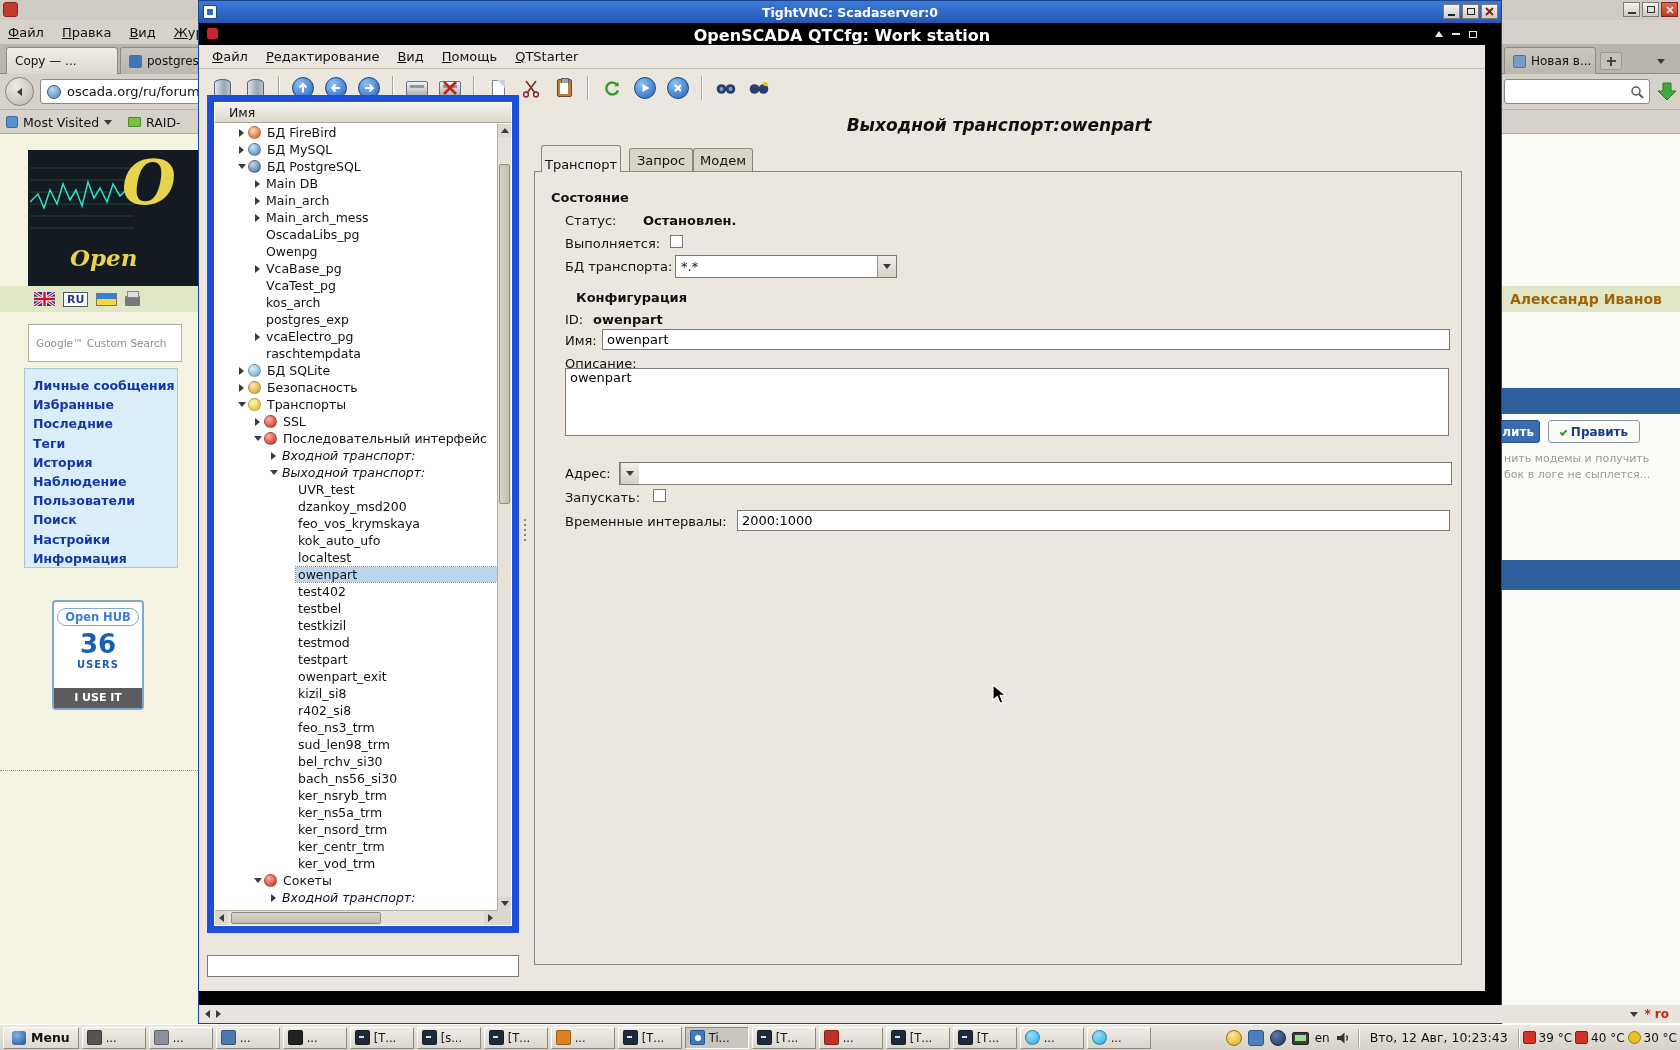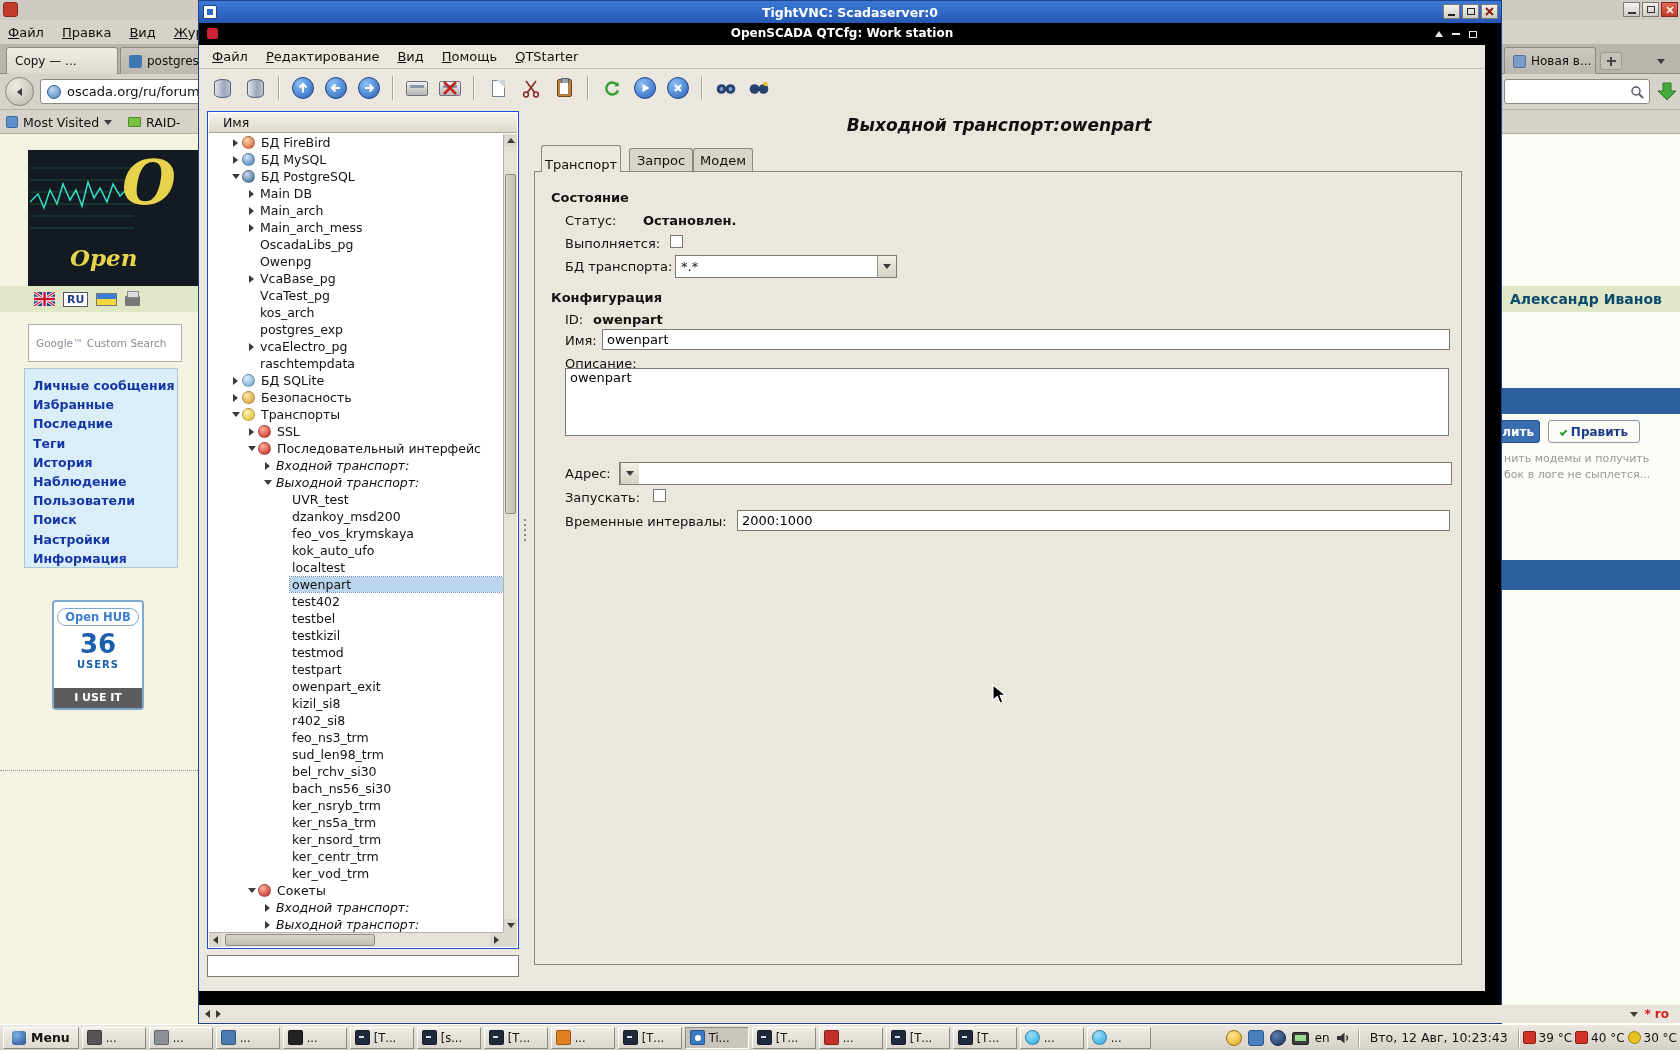--- a/index.html
+++ b/index.html
@@ -56,40 +56,40 @@
   .googlebox{position:absolute;left:28px;top:190px;width:154px;height:38px;background:#fff;border:1px solid #b0b0a0;display:flex;align-items:center;padding-left:7px;font-size:10.5px;color:#8a8a98;}
   .linkpanel{position:absolute;left:24px;top:234px;width:154px;height:200px;background:#d9eef8;border:1px solid #a8c8d8;padding:7px 0 0 8px;}
   .flink{display:block;font-size:12.5px;font-weight:bold;color:#1536a4;line-height:19.2px;white-space:nowrap;}
   .openhub{position:absolute;left:52px;top:466px;width:92px;height:110px;background:#fff;border:2px solid #7fa8d0;border-radius:4px;text-align:center;}
   .oh-title{display:inline-block;margin-top:6px;border:1px solid #7fa8d0;border-radius:9px;padding:1px 7px;color:#3a7fd0;font-size:11.5px;font-weight:bold;}
   .oh-count{font-size:26px;font-weight:bold;color:#1a5fae;margin-top:3px;}
   .oh-users{font-size:10px;font-weight:bold;color:#1a5fae;letter-spacing:1px;}
   .oh-use{position:absolute;left:0;right:0;bottom:0;height:20px;background:#5c5c5c;color:#fff;font-weight:bold;font-size:11px;line-height:20px;}
   .dotline{position:absolute;left:0;top:636px;width:198px;border-top:1px dotted #8a93a0;}
   .rightstrip{position:absolute;left:1502px;top:0;right:0;bottom:0;background:#fcfcf7;}
-  .greenbar-r{position:absolute;left:1502px;top:152px;right:0;height:26px;background:#dfe7c6;display:flex;align-items:center;padding-left:8px;font-size:14px;font-weight:bold;color:#0c4a6e;}
+  .greenbar-r{position:absolute;left:1502px;top:152px;right:0;height:26px;background:#dfe7c6;display:flex;align-items:center;padding-left:8px;font-size:14px;font-weight:bold;color:#a16207;}
   .bluebar1{position:absolute;left:1502px;top:254px;right:0;height:26px;background:#2e5f9e;}
   .bluebar2{position:absolute;left:1502px;top:426px;right:0;height:30px;background:#2e5f9e;}
   .pbtn{position:absolute;left:1496px;top:286px;width:44px;height:23px;background:#3a6db0;border:1px solid #24508c;border-radius:3px;color:#fff;font-weight:bold;font-size:12px;display:flex;align-items:center;justify-content:flex-end;padding-right:5px;}
   .ebtn{position:absolute;left:1548px;top:286px;width:92px;height:23px;background:linear-gradient(#fafaf8,#d8d6cе,#d8d6ce);border:1px solid #8898a8;border-radius:3px;display:flex;align-items:center;justify-content:center;font-size:12px;font-weight:bold;color:#1a3a8a;gap:4px;}
   .chk{width:7px;height:4px;border-left:2px solid #2d9a2d;border-bottom:2px solid #2d9a2d;transform:rotate(-45deg);display:inline-block;}
   .snip{position:absolute;left:1504px;color:#999;font-size:11px;white-space:nowrap;}
 
   
   .vnc{position:absolute;left:198px;top:0;width:1304px;height:1024px;border:1px solid #1c4488;background:#000;z-index:5;}
   .vnc-title{position:absolute;left:0;top:0;right:0;height:22px;background:linear-gradient(#3c7ad8,#2558b4);display:flex;align-items:center;}
   .vnc-title-text{position:absolute;left:0;width:100%;text-align:center;color:#fff;font-weight:bold;font-size:12.5px;}
   .vnc-appicon{position:absolute;left:4px;top:4px;width:14px;height:14px;background:#fff;border-radius:2px;border:1px solid #1c4488;}
   .vnc-appicon::before{content:"";position:absolute;left:3px;top:3px;width:6px;height:6px;background:#2a6cc8;}
   .vnc-btns{position:absolute;right:3px;top:3px;display:flex;gap:2px;z-index:2;}
   .vwb{width:17px;height:15px;background:linear-gradient(#f4f3f0,#cfccc4);border:1px solid #7e7a72;display:flex;align-items:center;justify-content:center;}
   .vnc-body{position:absolute;left:0;top:22px;right:0;bottom:0;background:#000;}
   .remote{position:absolute;left:0;top:0;width:1286px;height:968px;background:#ebe7de;}
   .remote-title{position:absolute;left:0;top:0;right:0;height:22px;background:#000;}
-  .remote-title-text{position:absolute;left:0;width:100%;top:3px;text-align:center;color:#fff;font-weight:bold;font-size:12px;}
+  .remote-title-text{position:absolute;left:0;width:100%;top:3px;text-align:center;color:#fff;font-weight:bold;font-size:16px;}
   .rt-appicon{position:absolute;left:8px;top:5px;width:11px;height:11px;background:#c23;border-radius:2px;}
   .rt-ic{position:absolute;right:8px;top:0;height:22px;display:flex;align-items:center;gap:9px;z-index:2;}
   .rt-up{border-left:4px solid transparent;border-right:4px solid transparent;border-bottom:6px solid #e8e8e8;width:0;height:0;}
   .rt-line{width:8px;height:2px;background:#e8e8e8;}
   .rt-box{width:8px;height:7px;border:1.5px solid #e8e8e8;}
   .app-menu{position:absolute;left:0;top:22px;right:0;height:24px;background:#ebe7de;border-bottom:1px solid #c5c1b5;display:flex;align-items:center;padding-left:6px;gap:4px;font-size:13px;}
   .app-menu .mi{display:inline-block;padding:2px 7px;}
   .app-menu .mi::first-letter{text-decoration:underline;}
   .app-toolbar{position:absolute;left:0;top:46px;right:0;height:38px;background:#ebe7de;display:flex;align-items:center;padding-left:8px;gap:3px;}
   .tbtn{width:30px;height:30px;display:flex;align-items:center;justify-content:center;position:relative;}
@@ -98,21 +98,21 @@
   .bc{width:22px;height:22px;border-radius:50%;background:radial-gradient(circle at 35% 30%,#8cc0f4,#2660b8);border:1px solid #1c4488;display:flex;align-items:center;justify-content:center;}
   .dev{width:22px;height:15px;background:linear-gradient(#f2f2f2,#b5b5b5);border:1px solid #6b7280;border-radius:2px;position:relative;}
   .dev::after{content:"";position:absolute;left:3px;top:3px;right:3px;height:3px;background:#8899aa;}
   .ovx{position:absolute;left:5px;top:5px;}
   .pg2{width:13px;height:17px;background:#fff;border:1px solid #78818e;position:relative;}
   .pg2::before{content:"";position:absolute;right:-1px;top:-1px;border:4px solid;border-color:#cdd3da #cdd3da transparent transparent;}
   .clip{width:15px;height:18px;background:#b9803f;border:1px solid #6e4a20;border-radius:2px;position:relative;}
   .clip::before{content:"";position:absolute;left:3.5px;top:-2.5px;width:6px;height:4px;background:#9aa2ac;border:1px solid #5a626e;}
   .clip::after{content:"";position:absolute;left:2.5px;top:3px;width:8px;height:11px;background:#fff;}
 
-  .tree{position:absolute;left:8px;top:88px;width:312px;height:838px;background:#fff;border:1px solid #1d4ed8;}
+  .tree{position:absolute;left:8px;top:72px;width:312px;height:838px;background:#fff;border:7px solid #1d4ed8;}
   .tree-h{position:absolute;left:1px;top:1px;right:1px;height:20px;background:linear-gradient(#f7f4ee,#ddd8cc);border-bottom:1px solid #a9a598;font-size:12.5px;display:flex;align-items:center;padding-left:14px;}
   .tree-b{position:absolute;top:22px;left:1px;right:15px;bottom:16px;overflow:hidden;}
   .trow{display:flex;align-items:center;height:17px;font-size:12.5px;white-space:nowrap;}
   .lv1{padding-left:20px;}.lv2{padding-left:36px;}.lv3{padding-left:52px;}.lv4{padding-left:68px;}
   .slot{width:13px;flex:0 0 13px;display:flex;justify-content:center;align-items:center;}
   .ticon{width:13px;height:13px;flex:0 0 13px;border-radius:50%;margin-right:4px;border:1px solid rgba(0,0,0,.25);}
   .ic-fb{background:radial-gradient(circle at 35% 30%,#ffd9a8,#d4552a);}
   .ic-my{background:radial-gradient(circle at 35% 30%,#cfe4f8,#3f76b4);}
   .ic-pg{background:radial-gradient(circle at 35% 30%,#c8d8ea,#33628e);}
   .ic-sq{background:radial-gradient(circle at 35% 30%,#e2f0fc,#64a0d2);}
@@ -744,21 +744,21 @@
             <div class="frm-v" style="top:41px;left:108px;">Остановлен.</div>
             <div class="frm-l" style="top:64px;left:30px;">Выполняется:</div>
             <span class="cb" style="top:63px;left:135px;"></span>
             <div class="frm-l" style="top:87px;left:30px;">БД транспорта:</div>
             <div class="combo" style="top:83px;left:140px;width:222px;">
               <span class="combo-text">*.*</span>
               <span class="combo-btn">
                   <i class="tri tri-d"></i>
                 </span>
             </div>
-            <div class="frm-h" style="top:118px;">Конфигурация</div>
+            <div class="frm-h" style="top:118px;margin-left:25px;">Конфигурация</div>
             <div class="frm-l" style="top:140px;left:30px;">ID:</div>
             <div class="frm-v" style="top:140px;left:58px;">owenpart</div>
             <div class="frm-l" style="top:161px;left:30px;">Имя:</div>
             <input class="fld" style="top: 157px; left: 67px; width: 848px;" value="owenpart">
             <div class="frm-l" style="top:184px;left:30px;">Описание:</div>
             <textarea class="fld ta" style="top: 196px; left: 30px; width: 884px; height: 68px;">owenpart</textarea>
             <div class="frm-l" style="top:294px;left:30px;">Адрес:</div>
             <div class="combo" style="top:290px;left:84px;width:833px;">
               <span class="combo-btn">
                   <i class="tri tri-d"></i>

